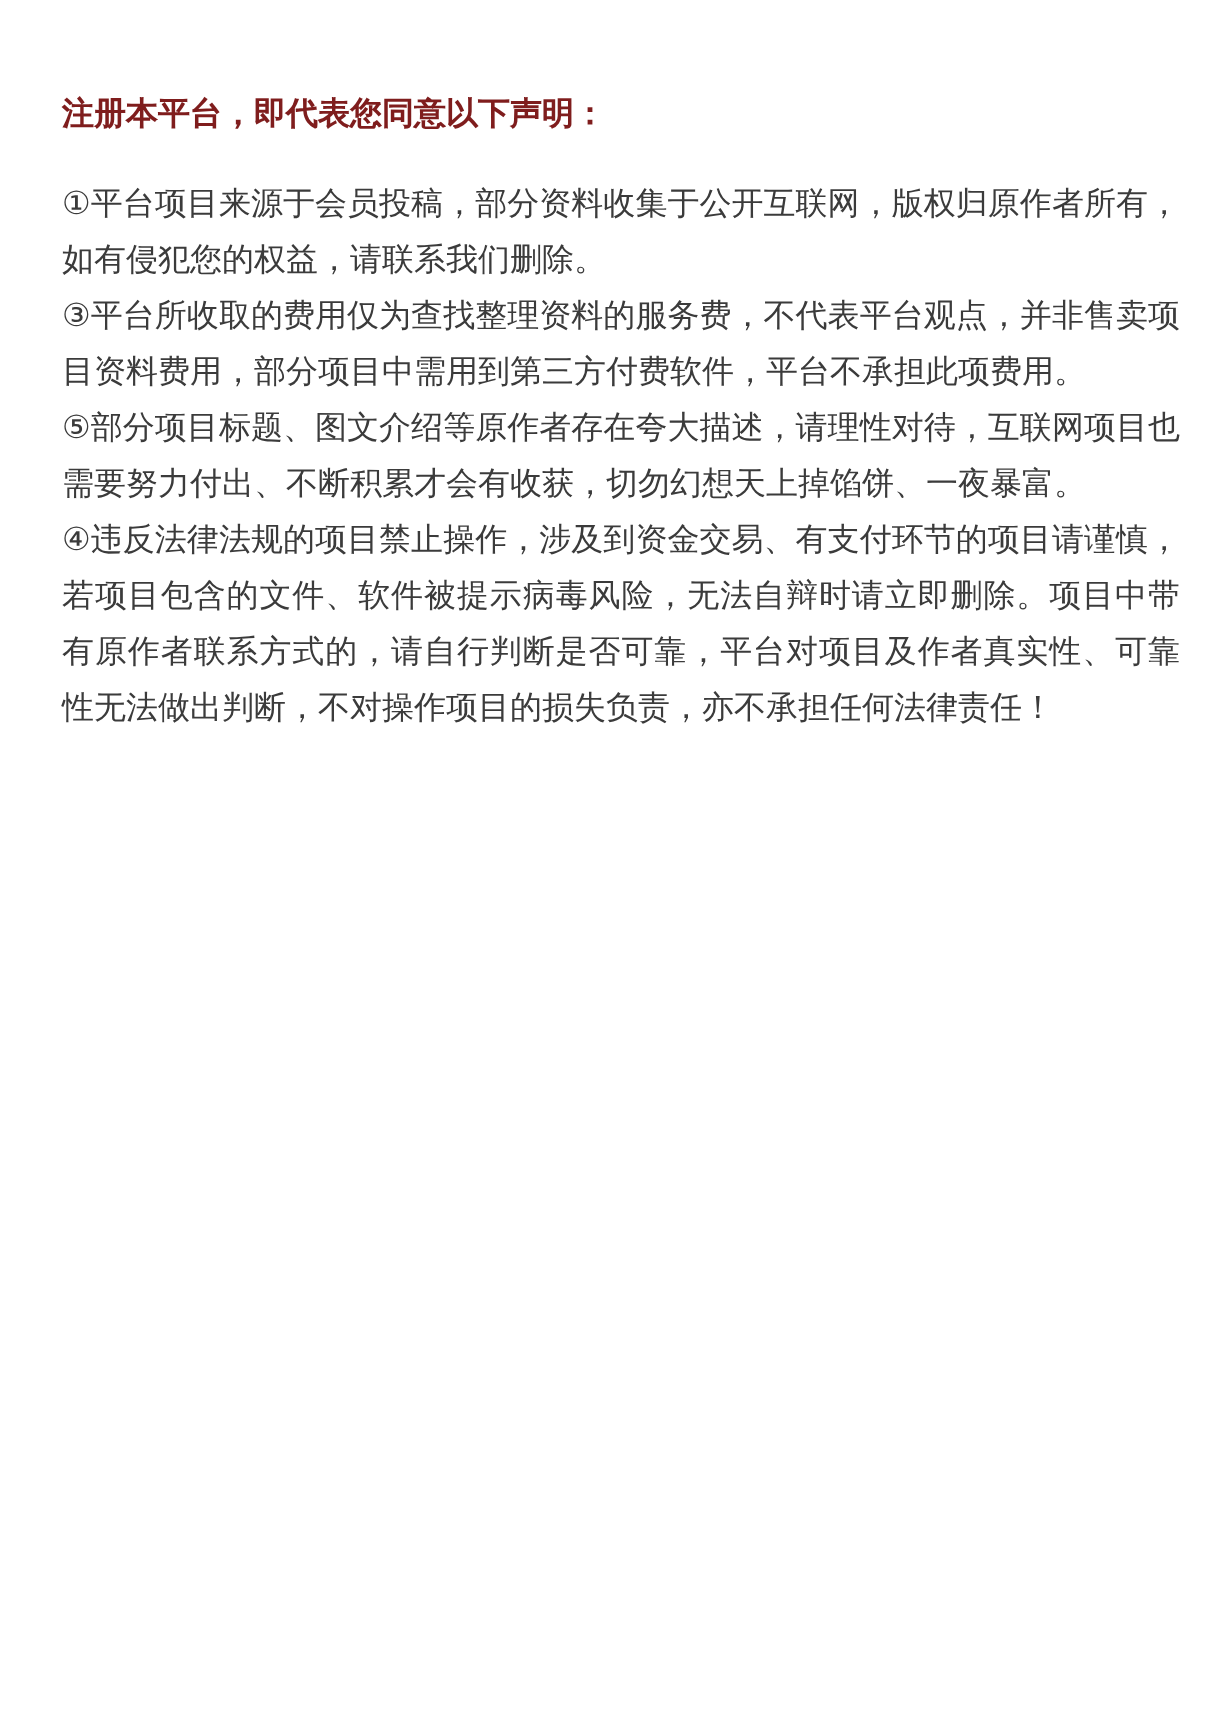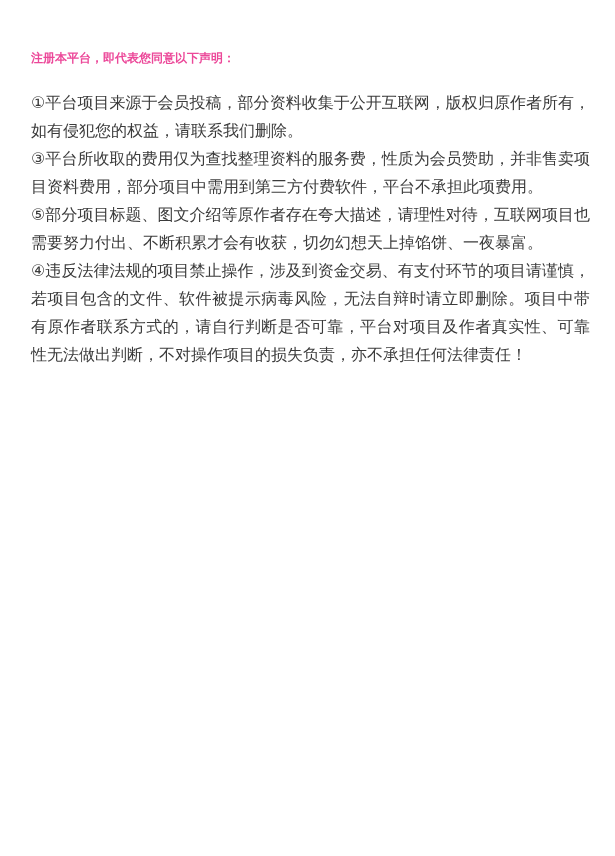--- a/index.html
+++ b/index.html
@@ -20,24 +20,24 @@
     margin: 52px 0 0 0;
     text-align: center;
     font-size: 31px;
     line-height: 36px;
     font-weight: bold;
     color: #ED7D31;
     letter-spacing: 1px;
   }
   .subtitle {
     margin: 47px 31px 0 31px;
-    font-size: 12px;
+    font-size: 16px;
     line-height: 22px;
     font-weight: bold;
-    color: #ec4899;
+    color: #7f1d1d;
   }
   .content {
     margin: 20px 25px 0 31px;
     color: #3B3B3B;
     font-size: 16px;
     line-height: 28px;
     text-align: justify;
   }
   .content p {
     margin: 0;
@@ -47,18 +47,18 @@
 </head>
 <body>
 
 <div class="page">
 
 
   <div class="subtitle">注册本平台，即代表您同意以下声明：</div>
 
   <div class="content">
     <p>①平台项目来源于会员投稿，部分资料收集于公开互联网，版权归原作者所有，如有侵犯您的权益，请联系我们删除。</p>
-    <p>③平台所收取的费用仅为查找整理资料的服务费，性质为会员赞助，并非售卖项目资料费用，部分项目中需用到第三方付费软件，平台不承担此项费用。</p>
+    <p>③平台所收取的费用仅为查找整理资料的服务费，不代表平台观点，并非售卖项目资料费用，部分项目中需用到第三方付费软件，平台不承担此项费用。</p>
     <p>⑤部分项目标题、图文介绍等原作者存在夸大描述，请理性对待，互联网项目也需要努力付出、不断积累才会有收获，切勿幻想天上掉馅饼、一夜暴富。</p>
     <p>④违反法律法规的项目禁止操作，涉及到资金交易、有支付环节的项目请谨慎，若项目包含的文件、软件被提示病毒风险，无法自辩时请立即删除。项目中带有原作者联系方式的，请自行判断是否可靠，平台对项目及作者真实性、可靠性无法做出判断，不对操作项目的损失负责，亦不承担任何法律责任！</p>
   </div>
 
 </div>
 
 </body></html>

